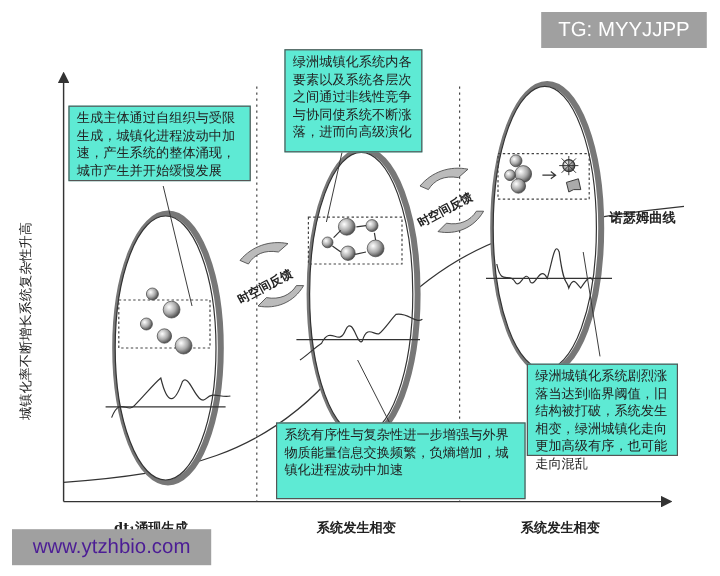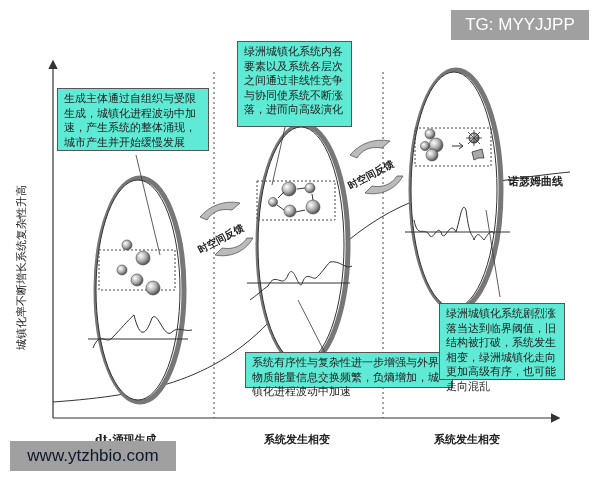--- a/index.html
+++ b/index.html
@@ -9,21 +9,21 @@
   .box { position:absolute; border:1px solid #555; background:#5eead4;
          font-size:11px; line-height:14.5px; padding:3px 6px; box-sizing:border-box; color:#222; }
   .ylabel { position:absolute; left:14px; top:200px; transform-origin:left top;
             transform:rotate(-90deg) translate(-150px,0); font-size:11px; white-space:nowrap; }
   .stage { position:absolute; top:432px; font-size:11px; font-weight:bold; }
   .curve-label { position:absolute; left:508px; top:174px; font-size:11px; font-weight:bold; }
   .feedback { position:absolute; font-size:10px; font-weight:bold; transform:rotate(-28deg); white-space:nowrap; }
   .wm-top { position:absolute; left:451px; top:10px; width:138px; height:30px; background:#a0a0a0;
             color:#fff; font-family:"Liberation Sans", sans-serif; font-size:17px; line-height:30px; text-align:center; }
   .wm-bot { position:absolute; left:10px; top:441px; width:166px; height:30px; background:#a0a0a0;
-            color:#0f172a; font-family:"Liberation Sans", sans-serif; font-size:17px; line-height:30px; text-align:center; }
+            color:#4c1d95; font-family:"Liberation Sans", sans-serif; font-size:17px; line-height:30px; text-align:center; }
 </style>
 </head>
 <body>
 
 <svg class="diagram" width="600" height="480" viewBox="0 0 600 480">
   <defs>
     <radialGradient id="ball" cx="35%" cy="35%" r="65%">
       <stop offset="0%" stop-color="#fff"></stop>
       <stop offset="60%" stop-color="#aaa"></stop>
       <stop offset="100%" stop-color="#555"></stop>
@@ -98,21 +98,21 @@
     <path d="M403,176 C395,190 380,196 365,193 L372,186 C383,188 392,184 397,176 Z" fill="#bbb" stroke="#444" stroke-width=".7"></path>
   </g>
 </svg>
 
 <div class="wm-top">TG: MYYJJPP</div>
 
 <div class="ylabel">城镇化率不断增长系统复杂性升高</div>
 
 <div class="box" style="left:57px;top:88px;width:152px;height:63px;">生成主体通过自组织与受限生成，城镇化进程波动中加速，产生系统的整体涌现，城市产生并开始缓慢发展</div>
 <div class="box" style="left:237px;top:41px;width:115px;height:86px;">绿洲城镇化系统内各要素以及系统各层次之间通过非线性竞争与协同使系统不断涨落，进而向高级演化</div>
-<div class="box" style="left:245px;top:352px;width:208px;height:36px;">系统有序性与复杂性进一步增强与外界物质能量信息交换频繁，负熵增加，城镇化进程波动中加速</div>
+<div class="box" style="left:230px;top:352px;width:208px;height:64px;">系统有序性与复杂性进一步增强与外界物质能量信息交换频繁，负熵增加，城镇化进程波动中加速</div>
 <div class="box" style="left:439px;top:303px;width:126px;height:77px;">绿洲城镇化系统剧烈涨落当达到临界阈值，旧结构被打破，系统发生相变，绿洲城镇化走向更加高级有序，也可能走向混乱</div>
 
 <div class="feedback" style="left:196px;top:232px;">时空间反馈</div>
 <div class="feedback" style="left:346px;top:168px;">时空间反馈</div>
 
 <div class="curve-label">诺瑟姆曲线</div>
 
 <div class="stage" style="left:95px;">dt₁涌现生成</div>
 <div class="stage" style="left:264px;">系统发生相变</div>
 <div class="stage" style="left:434px;">系统发生相变</div>

